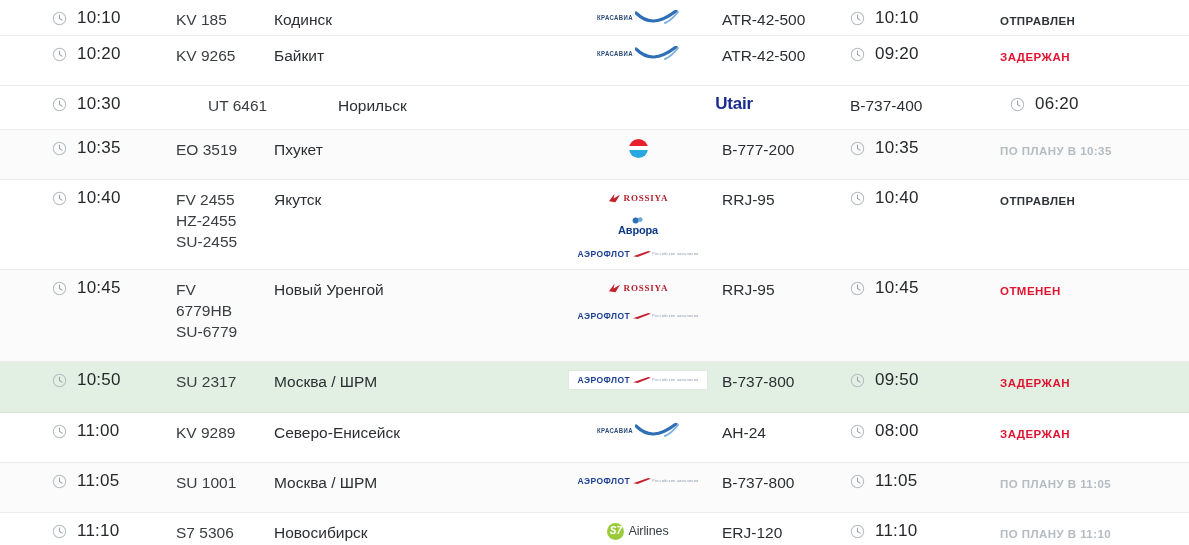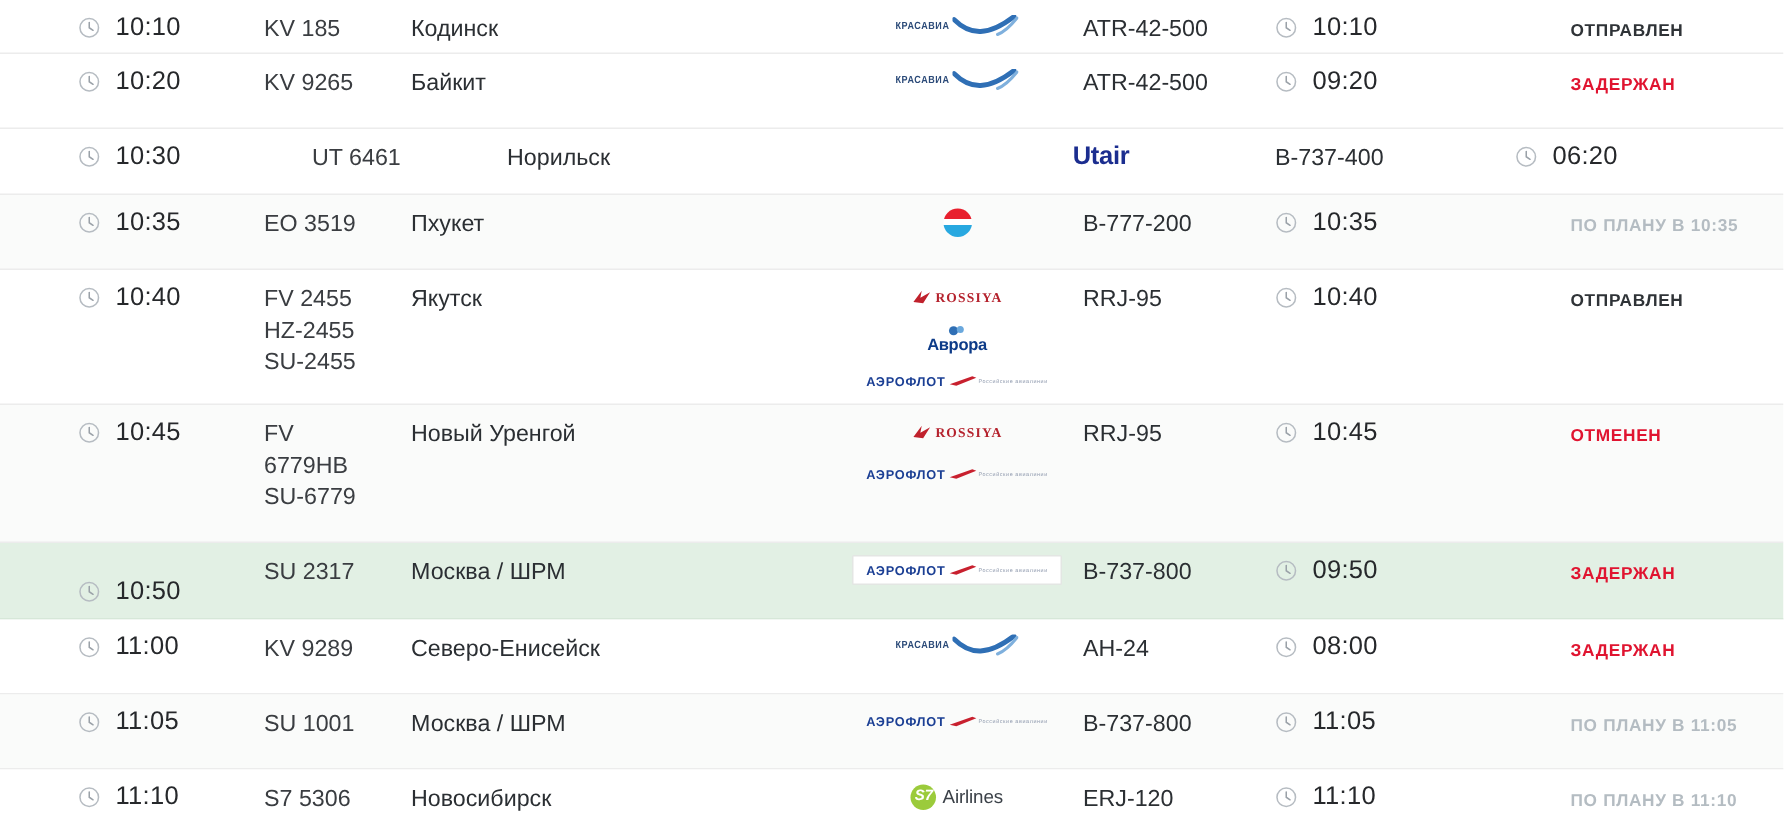--- a/index.html
+++ b/index.html
@@ -64,21 +64,20 @@
   .c-eta{
     width:150px;
     flex:0 0 150px;
     display:flex;
     align-items:flex-start;
     box-sizing:border-box;
   }
   .c-status{
     flex:1 1 auto;
     box-sizing:border-box;
-    margin-left:47px;
   }
 
   
   .time-val{
     font-size:17px;
     color:#26282b;
     letter-spacing:0.2px;
     margin-left:10px;
     line-height:1;
   }
@@ -482,21 +481,21 @@
             <path d="M8 4.3V8l2.7 1.8" fill="none" stroke="#9aa1a8" stroke-width="1.1" stroke-linecap="round"></path>
           </svg>
         </span>
         <span class="time-val">10:45</span>
       </div>
       <div class="c-status" style="padding-top: 11px;">
         <div class="status red">ОТМЕНЕН</div>
       </div>
     </div>
     <div class="row highlight" style="min-height: 51px;">
-      <div class="c-time" style="padding-top: 23px;">
+      <div class="c-time" style="padding-top: 9px;">
         <span class="clock">
           <svg width="15" height="15" viewBox="0 0 16 16">
             <circle cx="8" cy="8" r="6.6" fill="none" stroke="#b6bcc2" stroke-width="1.1"></circle>
             <path d="M8 4.3V8l2.7 1.8" fill="none" stroke="#9aa1a8" stroke-width="1.1" stroke-linecap="round"></path>
           </svg>
         </span>
         <span class="time-val">10:50</span>
       </div>
       <div class="c-flight" style="padding-top: 9px;">
         <div class="flight-no">SU 2317</div>

